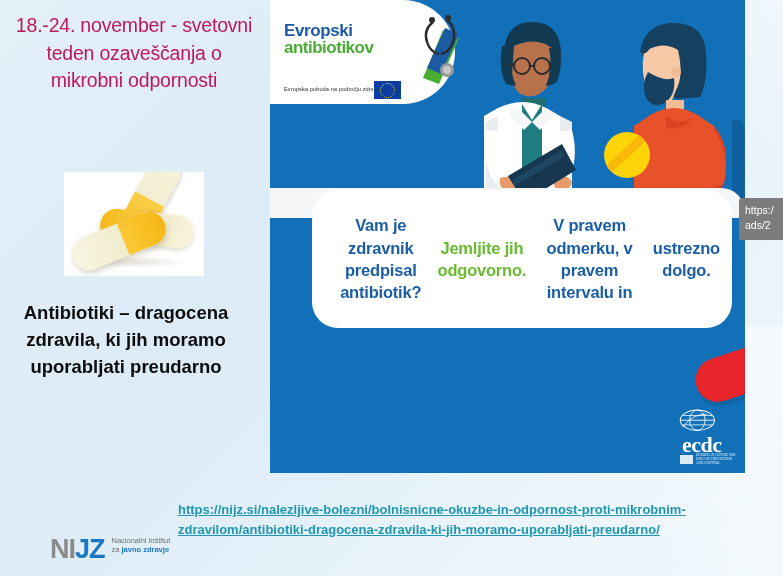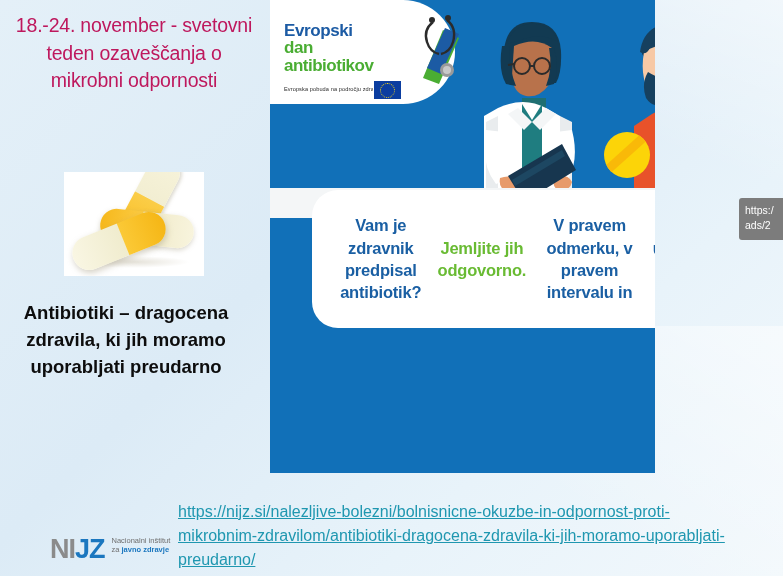--- a/index.html
+++ b/index.html
@@ -46,21 +46,21 @@
   
   .nijz{position:absolute;left:50px;top:536px;display:flex;gap:7px;}
   .nijz-mark{font-size:27px;font-weight:bold;letter-spacing:-1px;line-height:1;}
   .nijz-ni{color:#8b8b8b;}
   .nijz-jz{color:#1b77bf;}
   .nijz-txt{font-size:7.5px;line-height:1.25;color:#6f6f6f;}
   .nijz-txt b{color:#1b77bf;}
 
   
   .poster{
-    position:absolute;left:270px;top:0;width:385px;height:473px;
+    position:absolute;left:270px;top:0;width:475px;height:473px;
     background:#1170b8;overflow:hidden;
   }
   
   .logo-plate{
     position:absolute;left:0;top:0;width:185px;height:104px;
     background:#ffffff;border-radius:0 62px 62px 0;
   }
   .edb{position:absolute;left:14px;top:22px;width:128px;}
   .edb-l1{font-size:17px;font-weight:bold;color:#1c5ba4;line-height:1;letter-spacing:-.4px;}
   .edb-l2{font-size:17px;font-weight:bold;color:#4aad33;line-height:1.05;letter-spacing:-.4px;}
@@ -114,22 +114,23 @@
   .tooltip{
     position:absolute;left:739px;top:198px;width:52px;height:42px;
     background:#7c7c7c;border-radius:3px;color:#ffffff;
     font-size:10.5px;line-height:1.45;padding:5px 0 0 6px;box-sizing:border-box;
     overflow:hidden;white-space:nowrap;
   }
 
   
   .url{
     position:absolute;left:178px;top:500px;width:566px;
-    font-size:16px;line-height:1.5;color:#1f97b0;text-decoration:underline;
+    font-size:13px;line-height:1.5;color:#1f97b0;text-decoration:underline;
     text-align:left;
+    font-weight:bold;
   }
 
   
   .sheen{position:absolute;right:0;bottom:0;width:420px;height:250px;pointer-events:none;
      background:linear-gradient(215deg,rgba(255,255,255,.55),rgba(255,255,255,0) 60%);}
   .sheen2{position:absolute;right:0;top:0;width:200px;height:200px;pointer-events:none;
      background:linear-gradient(200deg,rgba(255,255,255,.5),rgba(255,255,255,0) 70%);}
 </style>
 </head>
 <body>
@@ -233,21 +234,20 @@
       
       
       
     </div>
 
     <div class="desk"></div>
 
     <div class="logo-plate">
       <div class="edb">
         <div class="edb-l1">Evropski</div>
-        <div class="edb-l2">dan</div>
         <div class="edb-l3">antibiotikov</div>
       </div>
       <div class="edb-sub">Evropska pobuda na področju zdravja</div>
       <div class="eu-flag">
         <div class="eu-stars"></div>
       </div>
       <svg class="steth" viewBox="0 0 52 76">
         <path d="M10 66 L30 18 L46 26 L26 72 Z" fill="#4aad33"></path>
         <path d="M14 56 L32 16 L46 22 L28 62 Z" fill="#1c5ba4"></path>
         <path d="M20 10 q-10 8 -6 20 q3 10 12 12" fill="none" stroke="#2b2b2b" stroke-width="2.4"></path>

